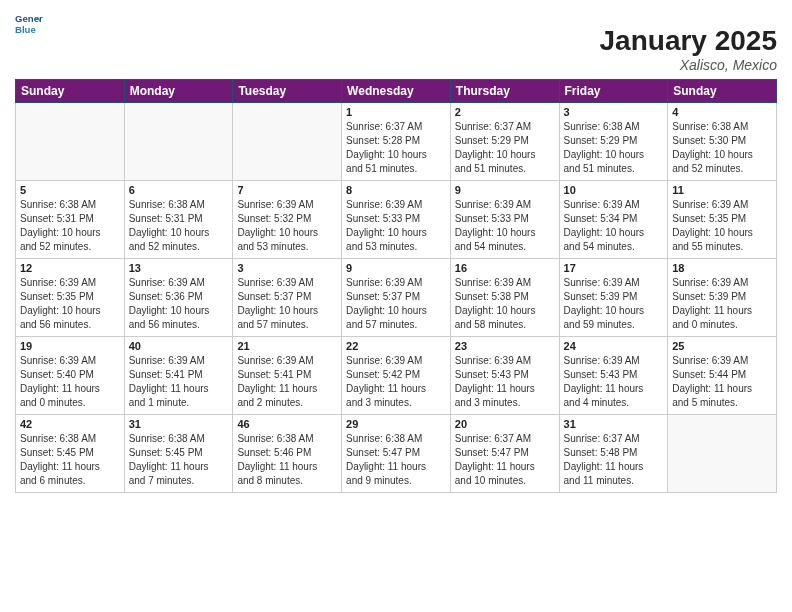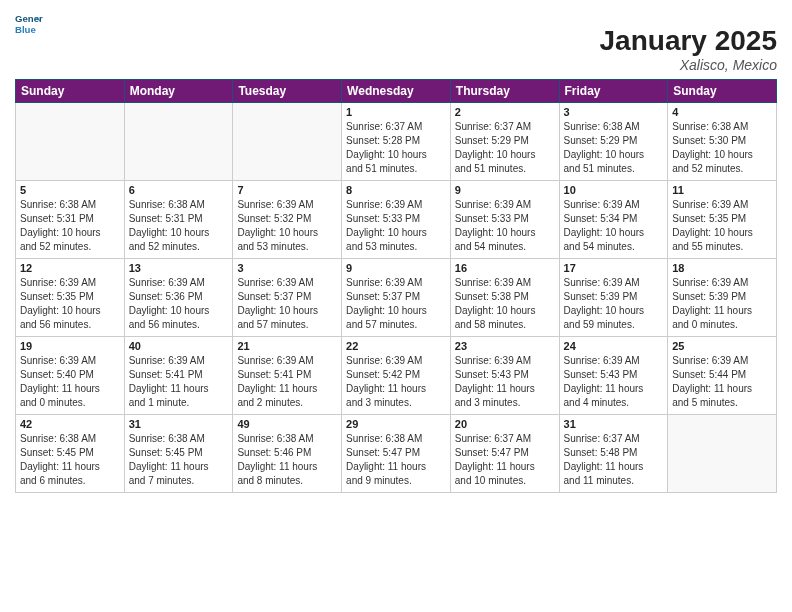--- a/index.html
+++ b/index.html
@@ -309,21 +309,21 @@
 and 6 minutes.</div>
           </td>
           <td>
             <div class="day-num">31</div>
             <div class="day-info" style="white-space: pre-line;">Sunrise: 6:38 AM
 Sunset: 5:45 PM
 Daylight: 11 hours
 and 7 minutes.</div>
           </td>
           <td>
-            <div class="day-num">49</div>
+            <div class="day-num">46</div>
             <div class="day-info" style="white-space: pre-line;">Sunrise: 6:38 AM
 Sunset: 5:46 PM
 Daylight: 11 hours
 and 8 minutes.</div>
           </td>
           <td>
             <div class="day-num">29</div>
             <div class="day-info" style="white-space: pre-line;">Sunrise: 6:38 AM
 Sunset: 5:47 PM
 Daylight: 11 hours

